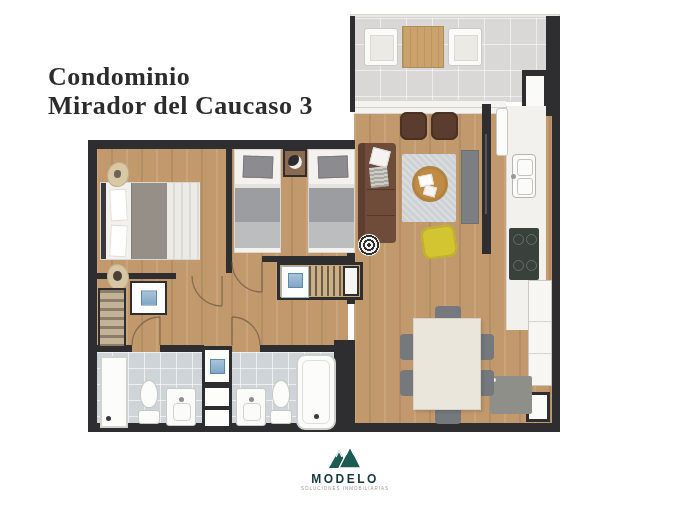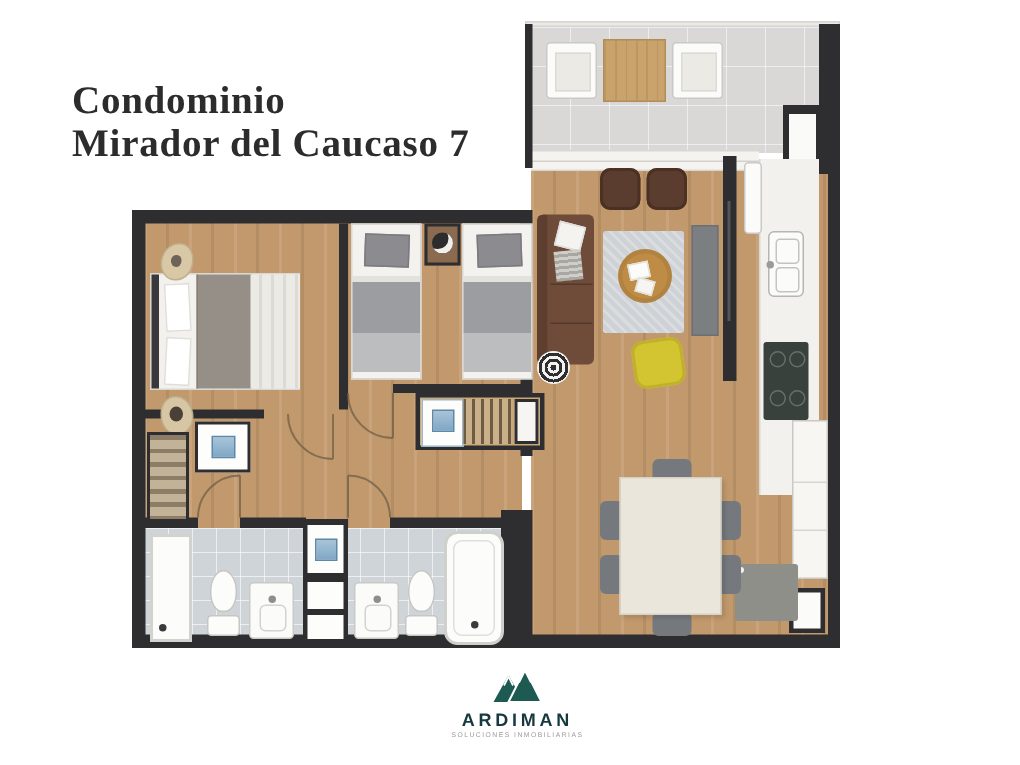--- a/index.html
+++ b/index.html
@@ -29,23 +29,23 @@
   .hang{background:repeating-linear-gradient(90deg,#6e5b44 0 2px,#c9b089 2px 6px);}
   
   .brandname{font-size:12px;font-weight:700;letter-spacing:2.5px;color:#17383d;text-align:center;}
   .brandtag{font-size:4.5px;letter-spacing:1px;color:#9a9a9a;text-align:center;white-space:nowrap;}
 </style>
 </head>
 <body>
 
 <div class="stage">
 
-  <div class="a title" style="left:48px;top:52px;width:300px;">
+  <div class="a title" style="left:48px;top:62px;width:300px;">
     <div>Condominio</div>
-    <div>Mirador del Caucaso 7</div>
+    <div>Mirador del Caucaso 3</div>
   </div>
 
   <div class="a" style="left:88px;top:12px;width:476px;height:424px;">
 
     <div class="a tile" style="left:266px;top:6px;width:192px;height:84px;"></div>
     <div class="a wood" style="left:266px;top:100px;width:198px;height:314px;"></div>
     <div class="a wood" style="left:8px;top:136px;width:252px;height:278px;"></div>
     <div class="a bath" style="left:8px;top:340px;width:248px;height:72px;"></div>
 
     <div class="a" style="left:262px;top:2px;width:210px;height:4px;background:#eae9e5;border:1px solid #d5d4d0;box-sizing:border-box;"></div>
@@ -211,17 +211,17 @@
 
   <div class="a" style="left:285px;top:444px;width:120px;">
     <div style="text-align:center;">
       <svg width="40" height="24" viewBox="0 0 40 24">
         <path d="M4 24 L14 6 L24 24 Z" fill="#1d5a52"></path>
         <path d="M11 13 L14 7 L17 13" stroke="#ffffff" stroke-width="1.2" fill="none"></path>
         <path d="M14 24 L25 2 L36 24 Z" fill="#1d5a52" stroke="#ffffff" stroke-width="1.4"></path>
         <path d="M21 11 L25 3 L29 11" stroke="#ffffff" stroke-width="1.2" fill="none"></path>
       </svg>
     </div>
-    <div class="brandname">ARDIMAN</div>
+    <div class="brandname">MODELO</div>
     <div class="brandtag">SOLUCIONES INMOBILIARIAS</div>
   </div>
 
 </div>
 
 </body></html>

